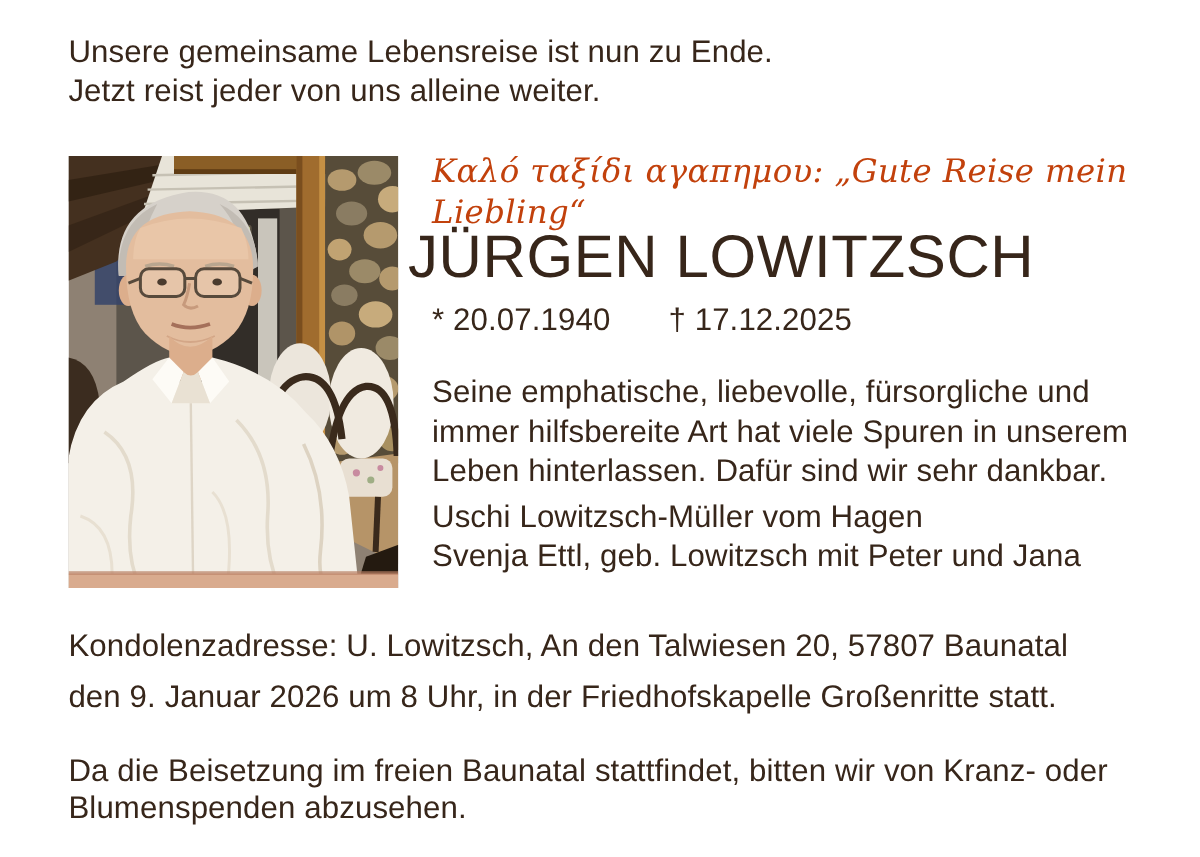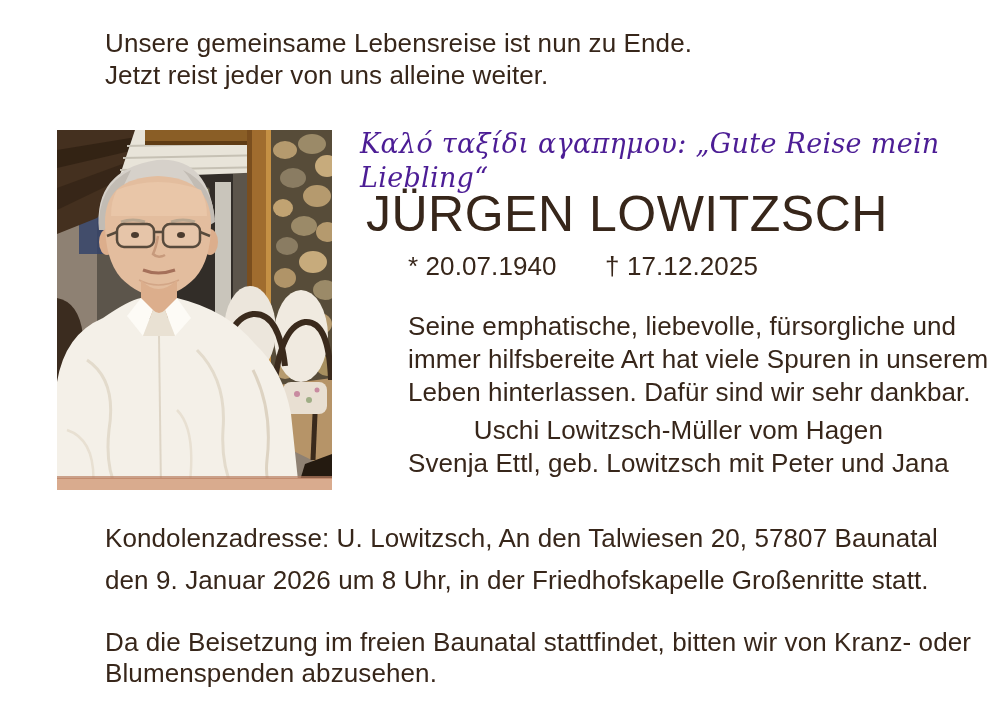--- a/index.html
+++ b/index.html
@@ -12,44 +12,43 @@
     font-family: "Liberation Sans", sans-serif;
     color: #37261a;
     overflow: hidden;
   }
   .abs { position: absolute; }
   .body-text {
     font-size: 26px;
     line-height: 32px;
     color: #37261a;
     letter-spacing: 0.1px;
-    margin-left: 48px;
   }
   .intro { left: 57px; top: 27px; }
   .farewell-line {
     left: 360px; top: 127px;
     font-family: "DejaVu Serif", serif;
     font-style: italic;
     font-size: 27px;
     line-height: 34px;
-    color: #4c1d95;
+    color: #c2410c;
     letter-spacing: 0.3px;
   }
   .deceased-name {
-    left: 366px; top: 188px;
+    left: 340px; top: 188px;
     font-size: 50px;
     line-height: 52px;
     font-weight: 500;
     letter-spacing: 0.5px;
     white-space: nowrap;
   }
   .dates-row { left: 360px; top: 250px; width: 560px; display: flex; align-items: flex-end; }
   .birth-date { width: 197px; }
   .tribute { left: 360px; top: 310px; line-height: 33px; }
-  .mourners { left: 360px; top: 414px; line-height: 33px; text-align: center; }
+  .mourners { left: 360px; top: 414px; line-height: 33px; }
   .condolence { left: 57px; top: 522px; }
   .funeral { left: 57px; top: 565px; line-height: 31px; }
   .donation { left: 57px; top: 627px; line-height: 31px; }
   .photo-frame {
     left: 57px; top: 130px;
     width: 275px; height: 360px;
     overflow: hidden;
   }
   .photo-frame svg { display: block; }
 </style>

